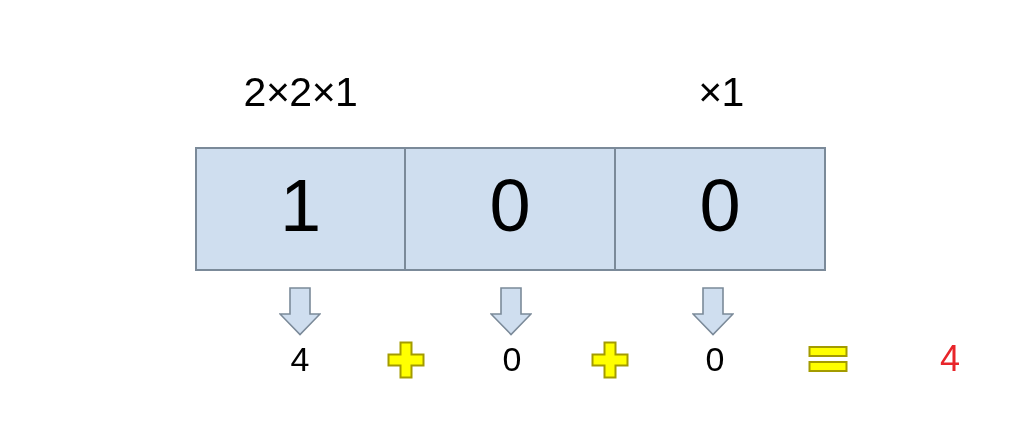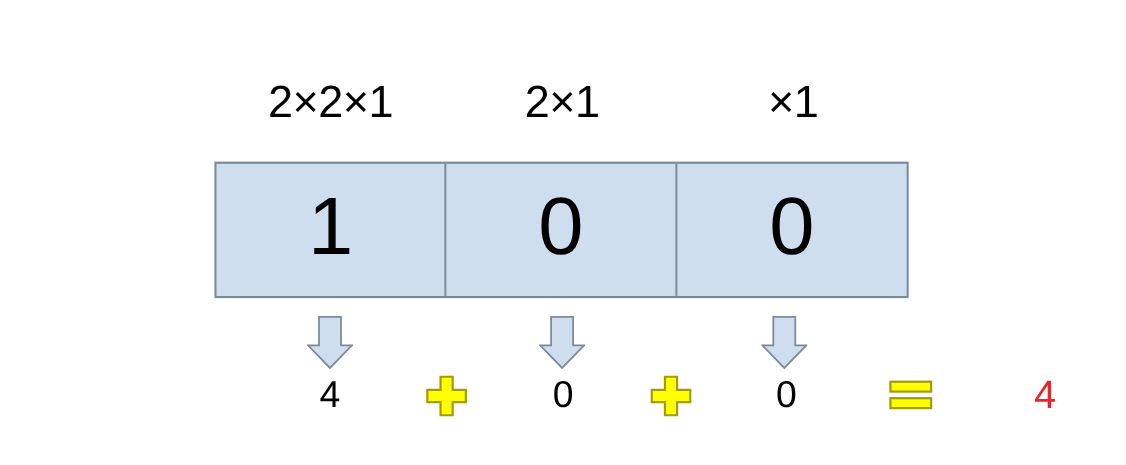--- a/index.html
+++ b/index.html
@@ -127,21 +127,20 @@
     height: 30px;
   }
   #equals-sign svg { display: block; width: 40px; height: 30px; }
 </style>
 </head>
 <body>
 
 <div id="canvas">
 
   <div class="place-label c0">2×2×1</div>
-  <div class="place-label c1">2×1</div>
   <div class="place-label c2">×1</div>
 
   <div id="bit-table">
     <div class="bit-cell w0">
       <span class="bit-digit">1</span>
     </div>
     <div class="bit-cell w1">
       <span class="bit-digit">0</span>
     </div>
     <div class="bit-cell w2">

